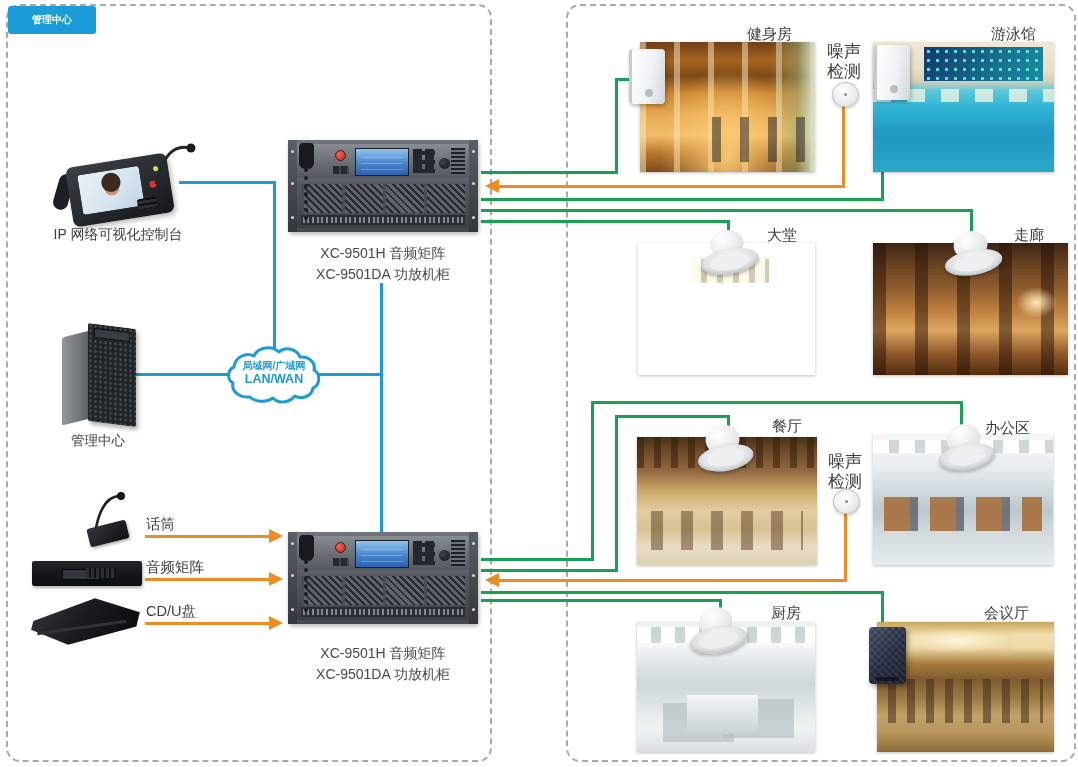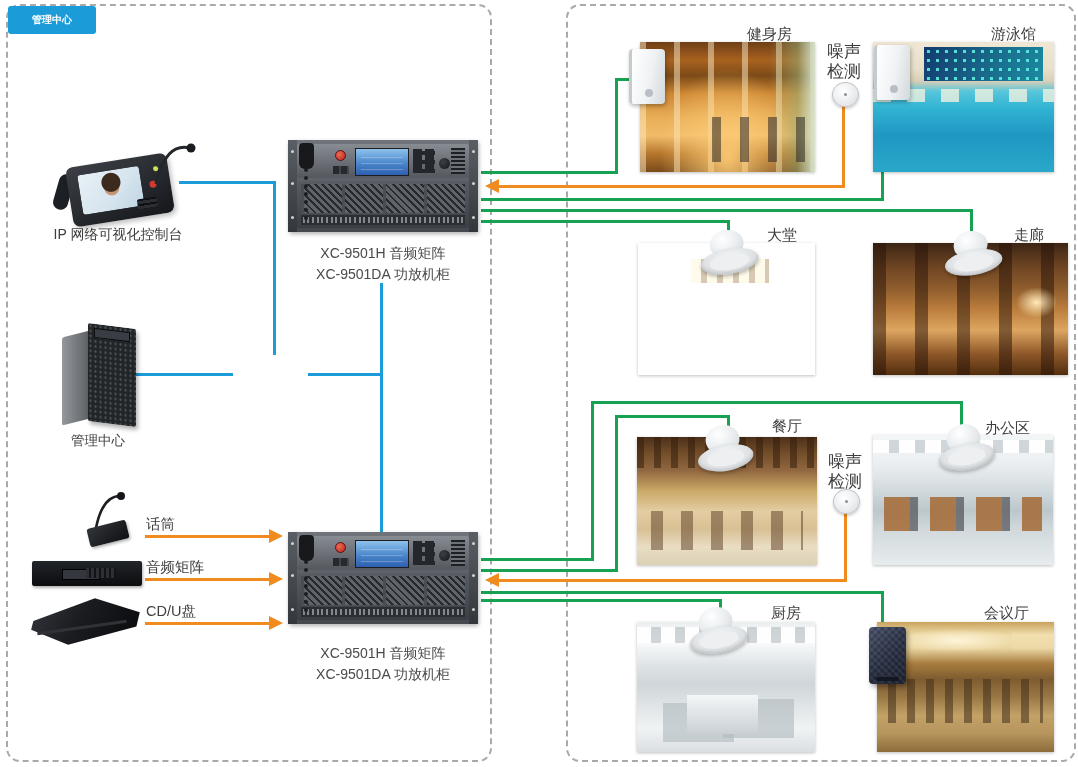--- a/index.html
+++ b/index.html
@@ -228,20 +228,29 @@
     </svg>
   </div>
   <div class="lbl lbl-c" style="left:30px;top:226px;width:176px;font-size:14px;">IP 网络可视化控制台</div>
 
   <div class="server">
     <div class="side"></div>
     <div class="front"></div>
   </div>
   <div class="lbl lbl-c" style="left:40px;top:432px;width:116px;font-size:13.5px;">管理中心</div>
 
+  <div class="cloud">
+    <svg width="100" height="62" viewBox="0 0 100 62">
+      <path d="M26 53 C15 54 7 47 9 39 C3 36 3 26 10 23 C11 13 22 8 30 12 C34 3 48 1 55 8 C61 2 73 5 76 13 C85 12 92 19 90 26 C97 30 96 41 89 44 C88 52 78 56 71 52 C65 59 54 60 49 54 C42 59 31 58 26 53 Z" fill="#ffffff" stroke="#1b9bd8" stroke-width="3" stroke-linejoin="round"></path>
+    </svg>
+    <div class="txt">
+      <div class="t1">局域网/广域网</div>
+      <div class="t2">LAN/WAN</div>
+    </div>
+  </div>
 
   <div class="rack" style="left:288px;top:140px;">
     <div class="ear l"></div>
       <div class="ear r"></div>
     <div class="screws l"></div>
       <div class="screws r"></div>
     <div class="top-unit">
       <div class="btn-red"></div>
         <div class="btn-sm"></div>
       <div class="screen"></div>

